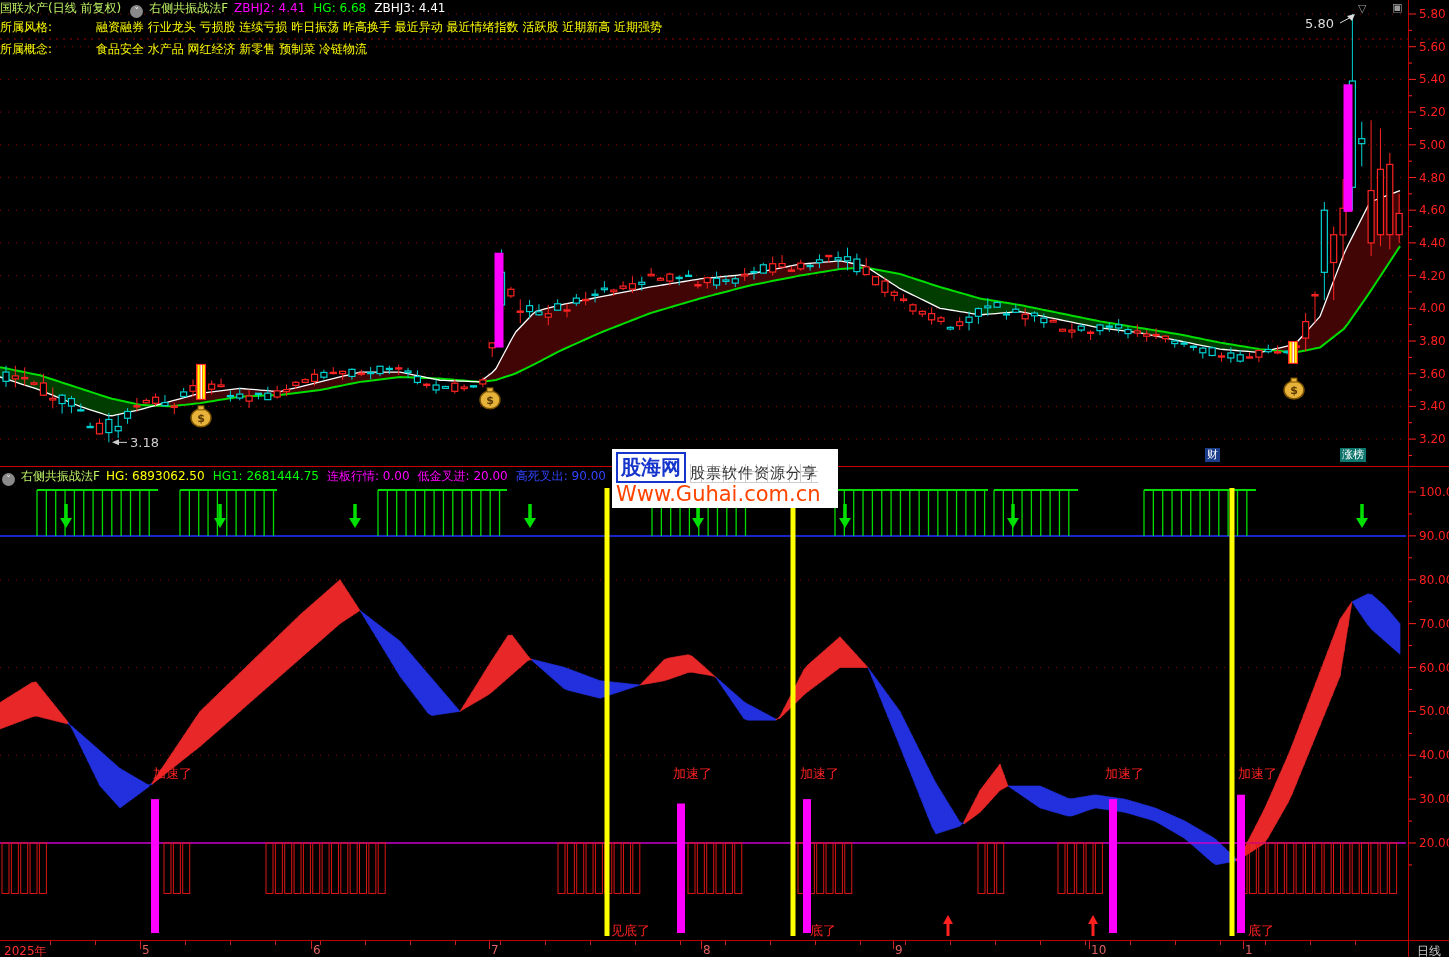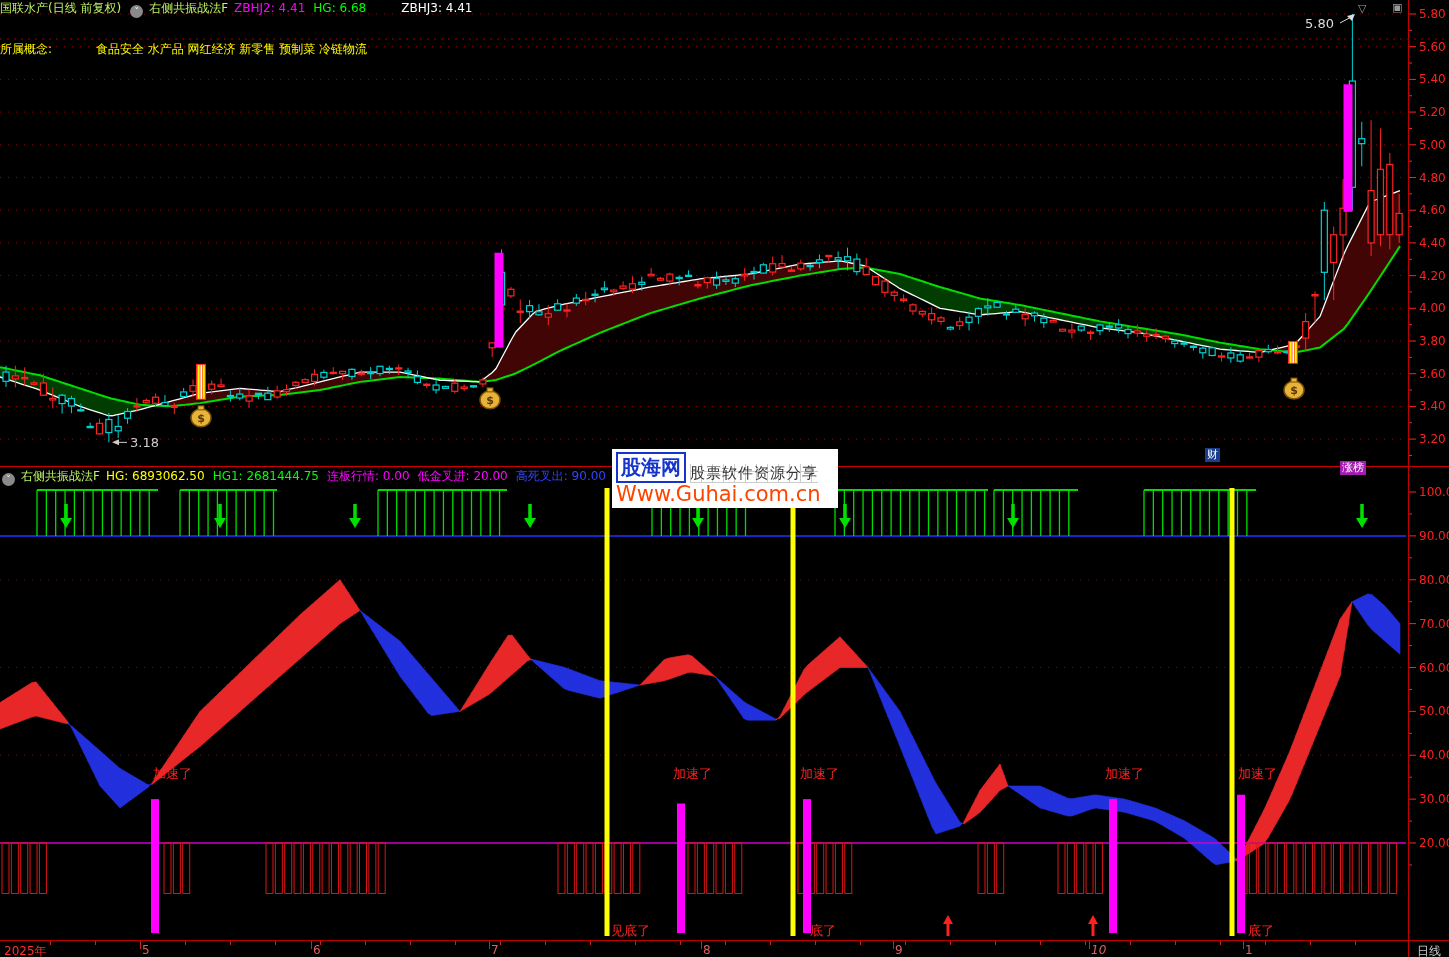--- a/index.html
+++ b/index.html
@@ -1381,62 +1381,66 @@
         <line x1="1408" y1="333.125" x2="1416" y2="333.125" stroke="#ff2020" stroke-width="1"></line>
         <line x1="1408" y1="355.0625" x2="1412" y2="355.0625" stroke="#ff2020" stroke-width="1"></line>
         <text x="1419" y="337.125" font-size="12" fill="#ff2020">30.00</text>
         <line x1="1408" y1="377" x2="1416" y2="377" stroke="#ff2020" stroke-width="1"></line>
         <line x1="1408" y1="398.9375" x2="1412" y2="398.9375" stroke="#ff2020" stroke-width="1"></line>
         <text x="1419" y="381" font-size="12" fill="#ff2020">20.00</text>
       </g>
     </svg>
 
   <div class="hdr" style="top:1px">
-    <span class="val-w">国联水产(日线 前复权)</span><span class="circ-icon">˅</span><span class="val-w">右侧共振战法F</span><span id="hdr-vals"><span style="color: rgb(255, 0, 255); margin-right: 8px;">ZBHJ2: 4.41</span><span style="color: rgb(0, 255, 0); margin-right: 8px;">HG: 6.68</span><span style="color: rgb(255, 255, 255); margin-right: 8px; margin-left: 27px;">ZBHJ3: 4.41</span></span>
+    <span class="val-w">国联水产(日线 前复权)</span><span class="circ-icon">˅</span><span class="val-w">右侧共振战法F</span><span id="hdr-vals"><span style="color: rgb(255, 0, 255); margin-right: 8px;">ZBHJ2: 4.41</span><span style="color: rgb(0, 255, 0); margin-right: 8px;">HG: 6.68</span><span style="color: rgb(255, 255, 255); margin-right: 8px;">ZBHJ3: 4.41</span></span>
+  </div>
+  <div class="hdr" style="top:20px">
+    <span class="lbl-y">所属风格:</span>
+    <span class="lbl-y" style="margin-left:34px">融资融券 行业龙头 亏损股 连续亏损 昨日振荡 昨高换手 最近异动 最近情绪指数 活跃股 近期新高 近期强势</span>
   </div>
   <div class="hdr" style="top:42px">
     <span class="lbl-y">所属概念:</span>
     <span class="lbl-y" style="margin-left:34px">食品安全 水产品 网红经济 新零售 预制菜 冷链物流</span>
   </div>
 
   <div class="hdr" style="top:469px;z-index:6">
     <span class="circ-icon" style="margin-left:2px">˅</span><span class="val-w">右侧共振战法F</span><span id="sub-vals"><span style="color: rgb(255, 255, 0); margin-right: 8px;">HG: 6893062.50</span><span style="color: rgb(0, 255, 0); margin-right: 8px;">HG1: 2681444.75</span><span style="color: rgb(255, 0, 255); margin-right: 8px;">连板行情: 0.00</span><span style="color: rgb(255, 0, 255); margin-right: 8px;">低金叉进: 20.00</span><span style="color: rgb(51, 68, 255); margin-right: 8px;">高死叉出: 90.00</span></span>
   </div>
 
   <div id="watermark">
     <div id="wm-row1">
       <span id="wm-site">股海网</span>
       <span id="wm-tag">股票软件资源分享</span>
     </div>
     <div id="wm-url">Www.Guhai.com.cn</div>
   </div>
 
   <div id="badges">
       <div class="badge" style="left: 1205px; background: rgb(26, 62, 140);">财</div>
-      <div class="badge" style="left: 1340px; background: #a21caf; margin-top: 13px;">涨榜</div>
+      <div class="badge" style="left: 1340px; background: #0f766e;">涨榜</div>
     </div>
 
   <div class="top-ico" style="left:1358px;top:2px">▽</div>
   <div class="top-ico" style="left:1392px;top:1px">▣</div>
 
   <div id="axis-vline"></div>
   <div id="date-axis">
     <span id="yr" style="left:4px">2025年</span>
     <span id="period">日线</span>
   <span class="mon" style="left: 142px;">5</span>
       <div class="tick" style="left: 140px; height: 8px;"></div>
       <span class="mon" style="left: 313px;">6</span>
       <div class="tick" style="left: 311px; height: 8px;"></div>
       <span class="mon" style="left: 491px;">7</span>
       <div class="tick" style="left: 489px; height: 8px;"></div>
       <span class="mon" style="left: 703px;">8</span>
       <div class="tick" style="left: 701px; height: 8px;"></div>
       <span class="mon" style="left: 895px;">9</span>
       <div class="tick" style="left: 893px; height: 8px;"></div>
-      <span class="mon" style="left: 1091px; font-style: italic;">10</span>
+      <span class="mon" style="left: 1091px;">10</span>
       <div class="tick" style="left: 1089px; height: 8px;"></div>
       <span class="mon" style="left: 1245px;">1</span>
       <div class="tick" style="left: 1243px; height: 8px;"></div>
       <div class="tick" style="left: 50px; height: 4px;"></div>
       <div class="tick" style="left: 95px; height: 4px;"></div>
       <div class="tick" style="left: 140px; height: 4px;"></div>
       <div class="tick" style="left: 185px; height: 4px;"></div>
       <div class="tick" style="left: 230px; height: 4px;"></div>
       <div class="tick" style="left: 275px; height: 4px;"></div>
       <div class="tick" style="left: 320px; height: 4px;"></div>

